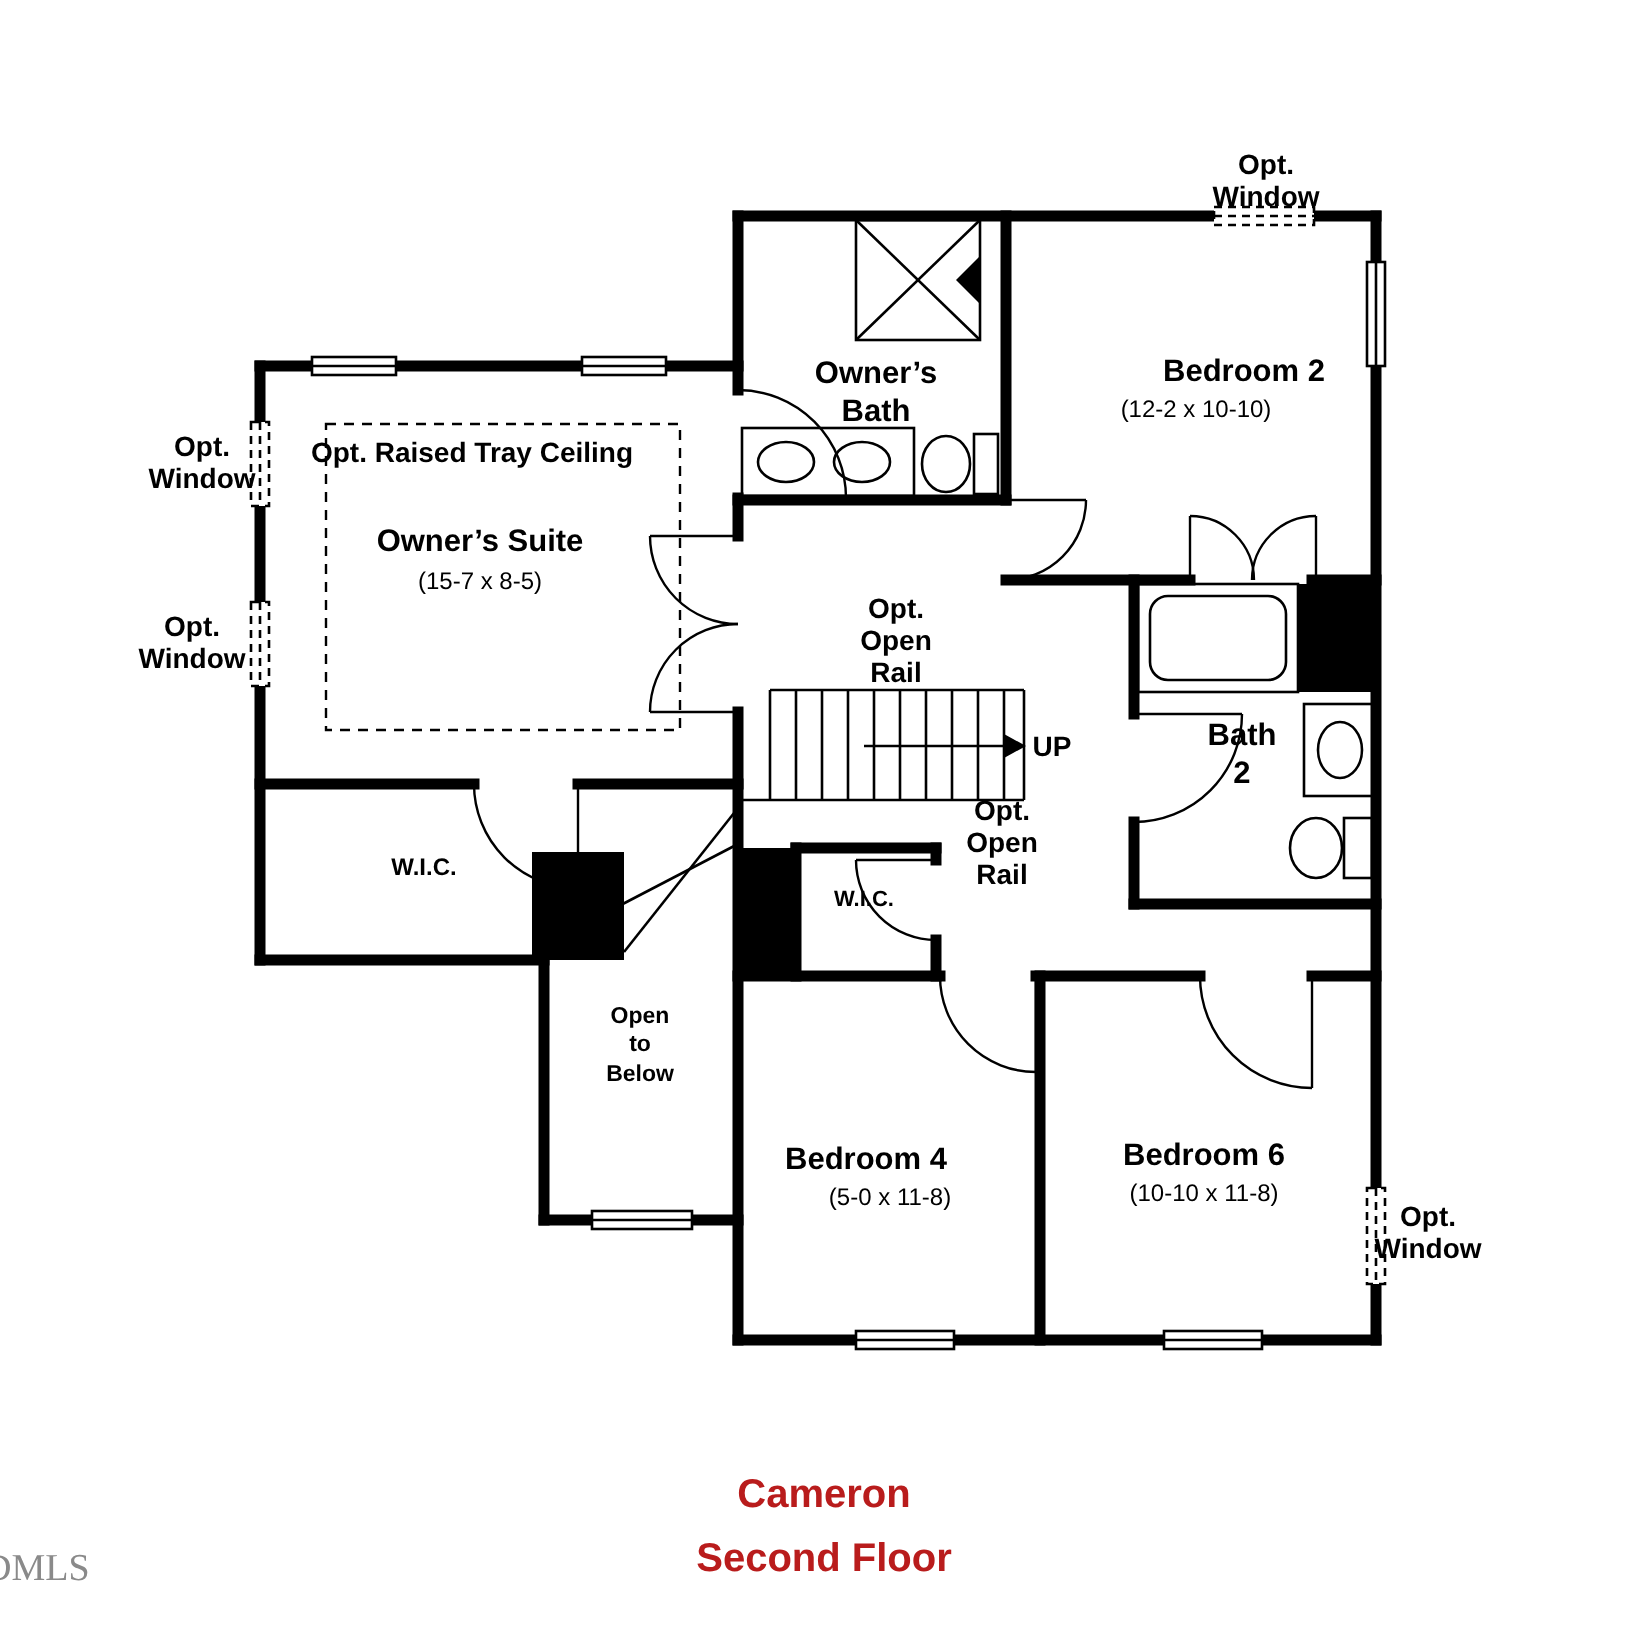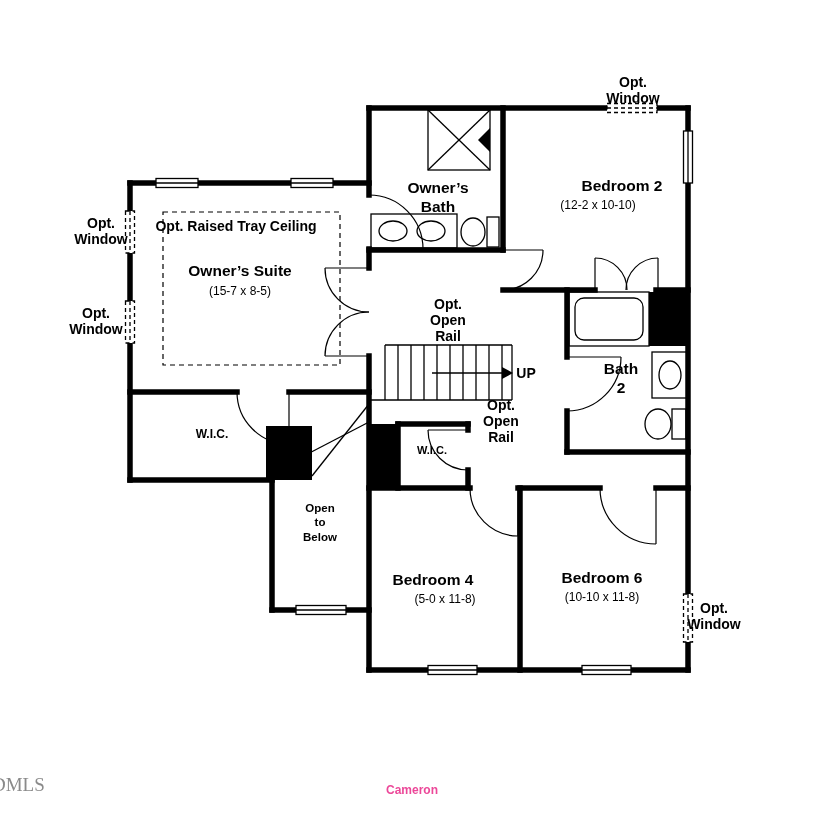--- a/index.html
+++ b/index.html
@@ -7,21 +7,21 @@
          font-family:"Liberation Sans",sans-serif;}
   #plan-svg{position:absolute;left:0;top:0;}
   .lbl{position:absolute;transform:translate(-50%,-50%);text-align:center;color:#000;
        white-space:pre-line;line-height:1.25;}
   .room-name{font-size:15.5px;font-weight:bold;}
   .room-dims{font-size:12px;}
   .tiny{font-size:14px;font-weight:bold;line-height:1.15;}
   .mid{font-size:12px;font-weight:bold;}
   .mid-sm{font-size:11px;font-weight:bold;}
   .open-below{font-size:11.5px;font-weight:bold;}
-  .title-line{font-size:12px;font-weight:bold;color:#ec4899;margin-top:42px;}
+  .title-line{font-size:20px;font-weight:bold;color:#b91c1c;}
   .watermark{position:absolute;left:-8px;top:773px;font-family:"Liberation Serif",serif;
              font-size:19px;color:#8a8a8a;transform:none;white-space:nowrap;}
 </style>
 </head>
 <body>
 
 <div id="stage">
 
   <svg id="plan-svg" width="825" height="825" viewBox="0 0 825 825">
 
@@ -220,15 +220,16 @@
 to
 Below</div>
 
   <div class="lbl room-name" style="left:433px;top:580px;">Bedroom 4</div>
   <div class="lbl room-dims" style="left:445px;top:599px;">(5-0 x 11-8)</div>
 
   <div class="lbl room-name" style="left:602px;top:578px;">Bedroom 6</div>
   <div class="lbl room-dims" style="left:602px;top:597px;">(10-10 x 11-8)</div>
 
   <div class="lbl title-line" style="left:412px;top:748px;">Cameron</div>
+  <div class="lbl title-line" style="left:412px;top:780px;">Second Floor</div>
 
   <div class="lbl watermark">DMLS</div>
 </div>
 
 </body></html>

